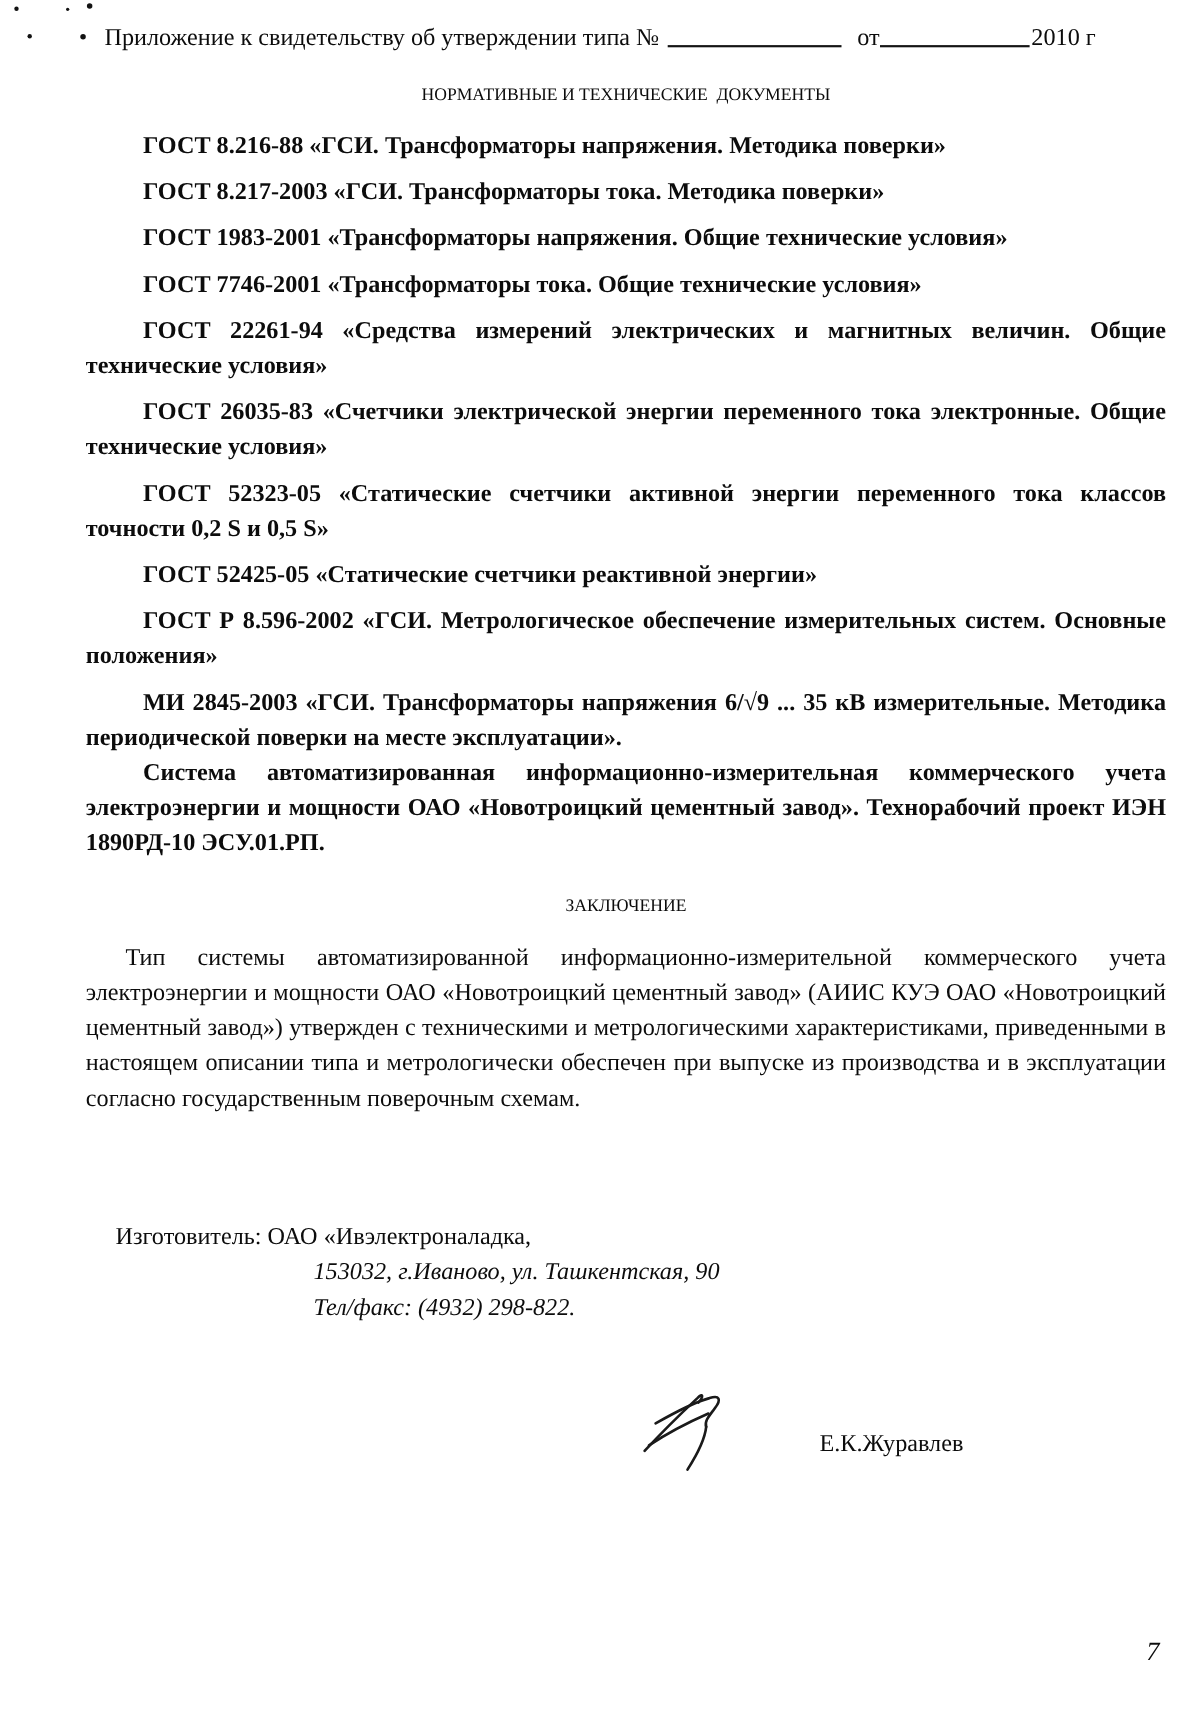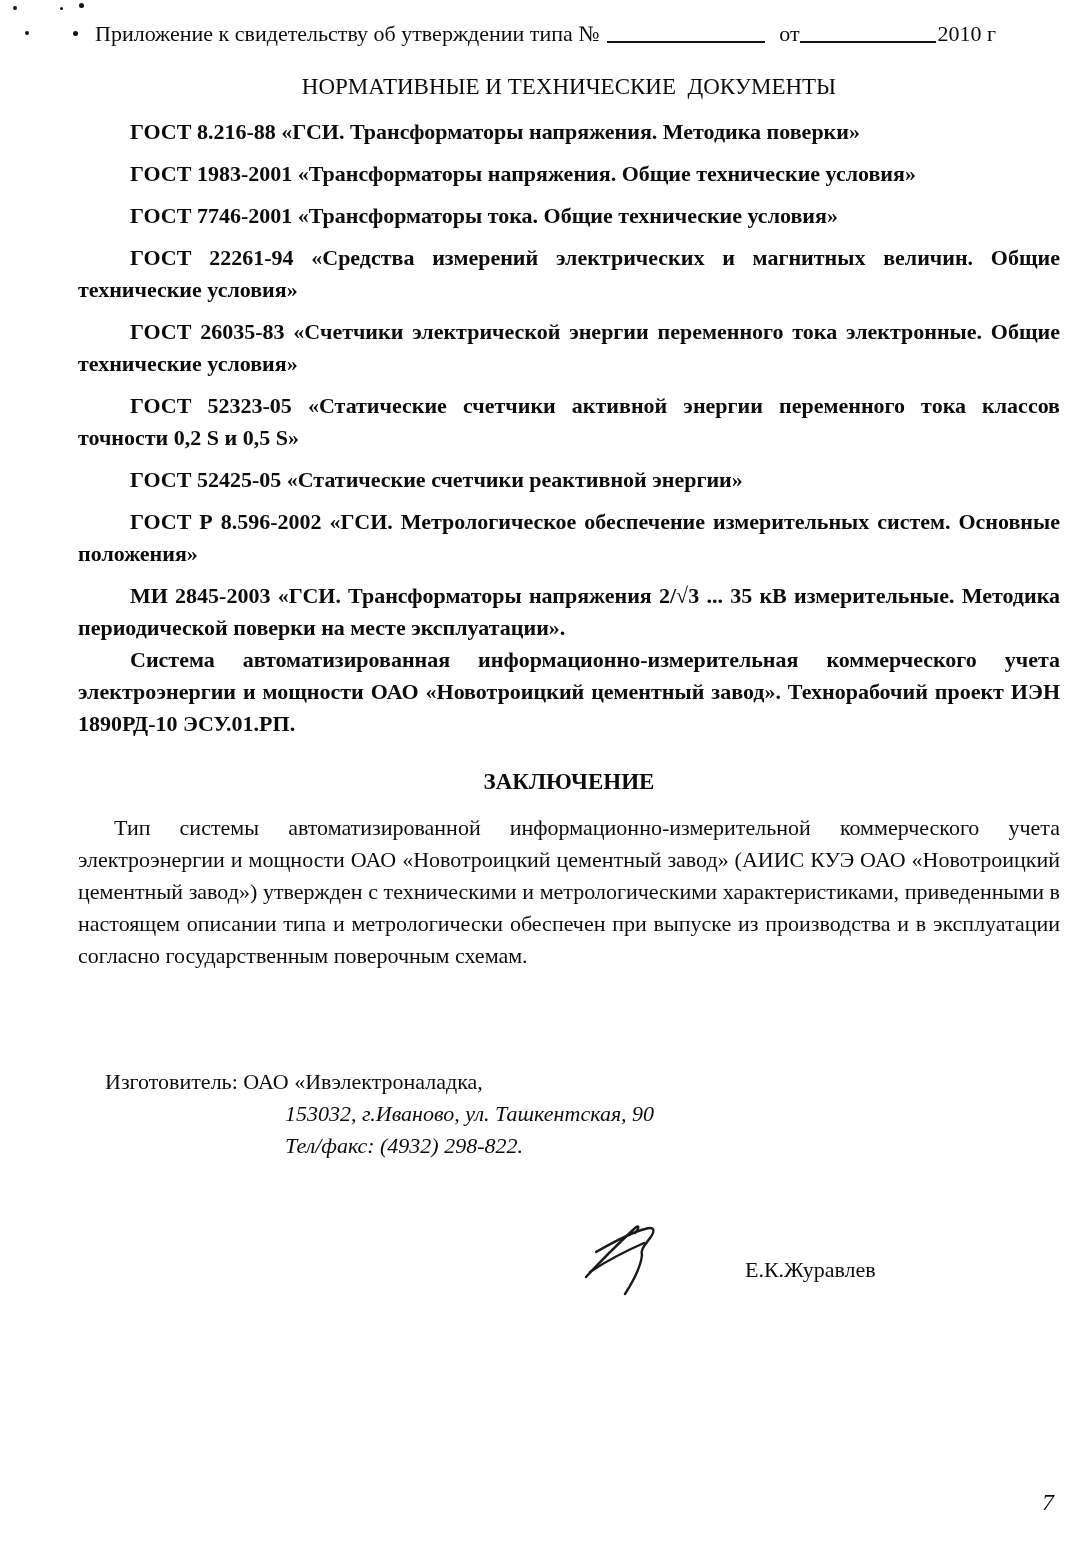--- a/index.html
+++ b/index.html
@@ -40,24 +40,24 @@
 
   .interval-line {
     margin-top: 36px;
     text-indent: 55px;
   }
 
   .section-heading {
     text-align: center;
     white-space: pre-wrap;
     font-weight: normal;
-    font-size: 23px;
+    font-size: 16px;
   }
   .heading-normative { margin-top: 21px; margin-bottom: 13px; }
-  .heading-conclusion { margin-top: 26px; margin-bottom: 14px; font-weight: bold; }
+  .heading-conclusion { margin-top: 26px; margin-bottom: 14px; }
 
   .doc-item {
     text-indent: 52px;
     text-align: justify;
     margin-bottom: 10px;
     font-weight: bold;
   }
   .doc-item.tight { margin-bottom: 0; }
 
   .conclusion-body {
@@ -101,28 +101,29 @@
   <div class="artifact" style="left:73px; top:31px; width:5px; height:5px;"></div>
 
   <div class="header-line">
     <span>Приложение к свидетельству об утверждении типа №</span><span class="blank-line blank-1"></span><span>от</span><span class="blank-line blank-2"></span><span>2010 г</span>
   </div>
 
 
   <h2 class="section-heading heading-normative">НОРМАТИВНЫЕ И ТЕХНИЧЕСКИЕ  ДОКУМЕНТЫ</h2>
 
   <p class="doc-item">ГОСТ 8.216-88 «ГСИ. Трансформаторы напряжения. Методика поверки»</p>
+  <p class="doc-item">ГОСТ 8.217-2003 «ГСИ. Трансформаторы тока. Методика поверки»</p>
   <p class="doc-item">ГОСТ 1983-2001 «Трансформаторы напряжения. Общие технические условия»</p>
   <p class="doc-item">ГОСТ 7746-2001 «Трансформаторы тока. Общие технические условия»</p>
   <p class="doc-item">ГОСТ 22261-94 «Средства измерений электрических и магнитных величин. Общие технические условия»</p>
   <p class="doc-item">ГОСТ 26035-83 «Счетчики электрической энергии переменного тока электронные. Общие технические условия»</p>
   <p class="doc-item">ГОСТ 52323-05 «Статические счетчики активной энергии переменного тока классов точности 0,2 S и 0,5 S»</p>
   <p class="doc-item">ГОСТ 52425-05 «Статические счетчики реактивной энергии»</p>
   <p class="doc-item">ГОСТ Р 8.596-2002 «ГСИ. Метрологическое обеспечение измерительных систем. Основные положения»</p>
-  <p class="doc-item tight">МИ 2845-2003 «ГСИ. Трансформаторы напряжения 2/√3 ... 35 кВ измерительные. Методика периодической поверки на месте эксплуатации».</p>
+  <p class="doc-item tight">МИ 2845-2003 «ГСИ. Трансформаторы напряжения 6/√9 ... 35 кВ измерительные. Методика периодической поверки на месте эксплуатации».</p>
   <p class="doc-item tight">Система автоматизированная информационно-измерительная коммерческого учета электроэнергии и мощности ОАО «Новотроицкий цементный завод». Технорабочий проект ИЭН 1890РД-10 ЭСУ.01.РП.</p>
 
   <h2 class="section-heading heading-conclusion">ЗАКЛЮЧЕНИЕ</h2>
   <p class="conclusion-body">Тип системы автоматизированной информационно-измерительной коммерческого учета электроэнергии и мощности ОАО «Новотроицкий цементный завод» (АИИС КУЭ ОАО «Новотроицкий цементный завод») утвержден с техническими и метрологическими характеристиками, приведенными в настоящем описании типа и метрологически обеспечен при выпуске из производства и в эксплуатации согласно государственным поверочным схемам.</p>
 
   <div class="manufacturer">
     <p class="m-line1">Изготовитель: ОАО «Ивэлектроналадка,</p>
     <p class="m-line2">153032, г.Иваново, ул. Ташкентская, 90</p>
     <p class="m-line3">Тел/факс: (4932) 298-822.</p>
   </div>

